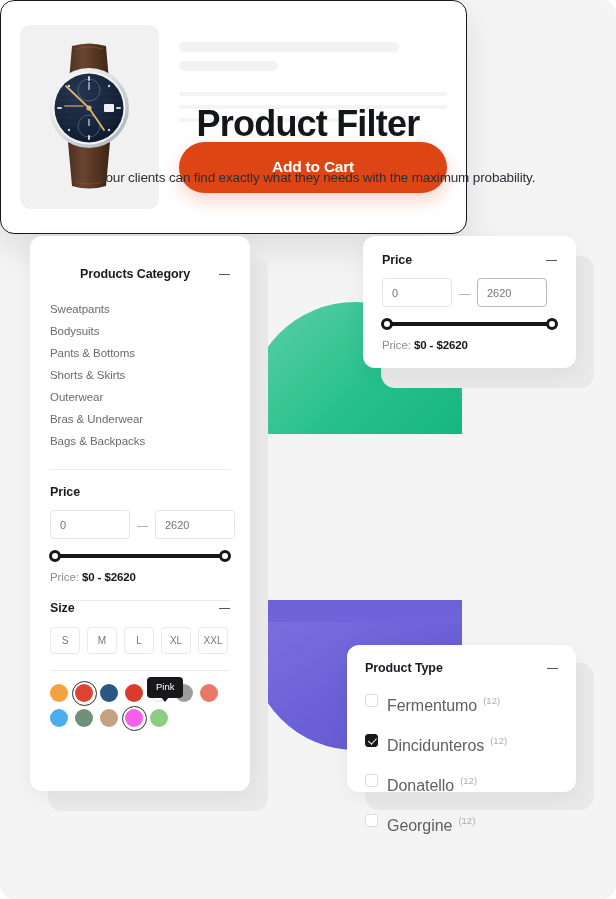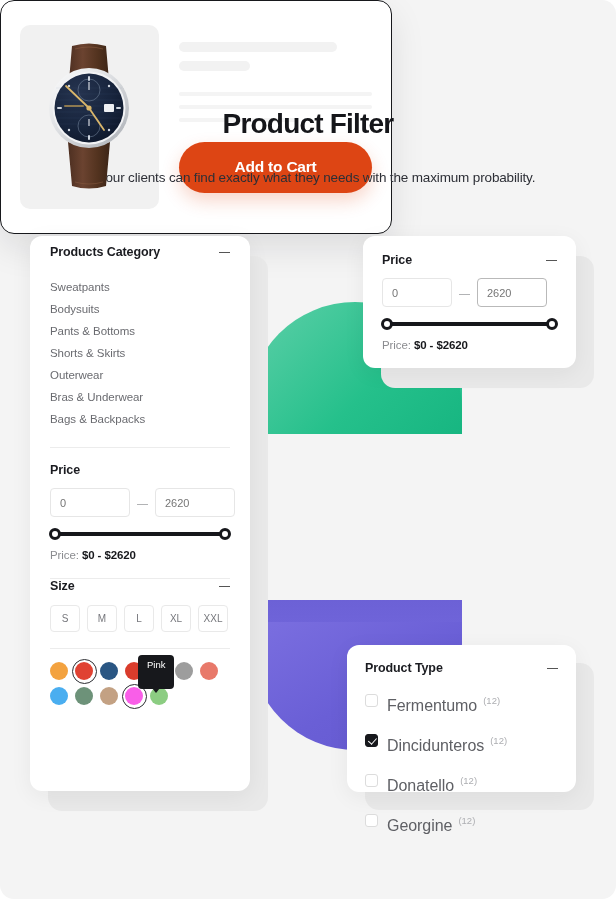--- a/index.html
+++ b/index.html
@@ -20,21 +20,21 @@
     background: #f4f4f4;
     border-radius: 14px;
     overflow: hidden;
   }
 
   
   .header { position: absolute; left: 0; top: 0; width: 616px; text-align: center; }
   .page-title {
     margin: 0;
     padding-top: 100px;
-    font-size: 28px;
+    font-size: 36px;
     line-height: 48px;
     font-weight: bold;
     letter-spacing: -0.8px;
     color: #15161a;
   }
   .page-subtitle {
     margin: 0;
     padding-top: 21px;
     font-size: 13.5px;
     line-height: 18px;
@@ -191,25 +191,25 @@
     left: -3.5px; top: -3.5px;
     width: 25px; height: 25px;
     border-radius: 50%;
     border: 1.4px solid #2d2e33;
     box-sizing: border-box;
   }
   .swatch.ring-light { border: 1px solid #e3e3e3; box-sizing: border-box; }
 
   .tooltip {
     position: absolute;
-    left: 88px; top: -7px;
+    left: 97px; top: -7px;
     background: #17181c;
     color: #ffffff;
     font-size: 9.5px;
-    padding: 4px 9px 19px;
+    padding: 4px 9px 6px;
     border-radius: 4px;
     white-space: nowrap;
     z-index: 5;
   }
   .tooltip::after {
     content: "";
     position: absolute;
     left: 50%; margin-left: -4px; bottom: -4px;
     border-left: 4px solid transparent;
     border-right: 4px solid transparent;
@@ -252,21 +252,21 @@
     border: solid #ffffff;
     border-width: 0 1.6px 1.6px 0;
     transform: rotate(42deg);
   }
   .check-label { font-size: 16px; color: #5f6065; letter-spacing: -0.05px; margin-top: 12px; }
   .check-count { font-size: 9.5px; color: #adaeb2; margin-left: 6px; }
 
   
   #product-card {
     left: 170px; top: 399px;
-    width: 392px; height: 234px;
+    width: 467px; height: 234px;
     background: #fff;
     border-radius: 14px;
     border: 1.8px solid #17181c;
     box-sizing: border-box;
     box-shadow: 0 14px 34px rgba(20,20,30,0.10);
     display: flex;
     align-items: center;
     padding: 0 19px;
     z-index: 10;
   }
@@ -321,21 +321,21 @@
   <div class="blob blob-purple2"></div>
   <div class="blob blob-purple"></div>
 
   <div class="plate" id="left-plate"></div>
   <div class="plate" id="price-plate"></div>
   <div class="plate" id="type-plate"></div>
 
   <div class="card card-soft" id="left-panel">
     <div class="lp-inner">
 
-      <div class="sec-head" style="padding-top:9px;">
+      <div class="sec-head" style="padding-top:31px;margin-left:30px;">
         <span class="sec-title">Products Category</span>
         <span class="minus-icon"></span>
       </div>
 
       <div class="cat-list">
         <div class="cat-item">Sweatpants</div>
         <div class="cat-item">Bodysuits</div>
         <div class="cat-item">Pants &amp; Bottoms</div>
         <div class="cat-item">Shorts &amp; Skirts</div>
         <div class="cat-item">Outerwear</div>

